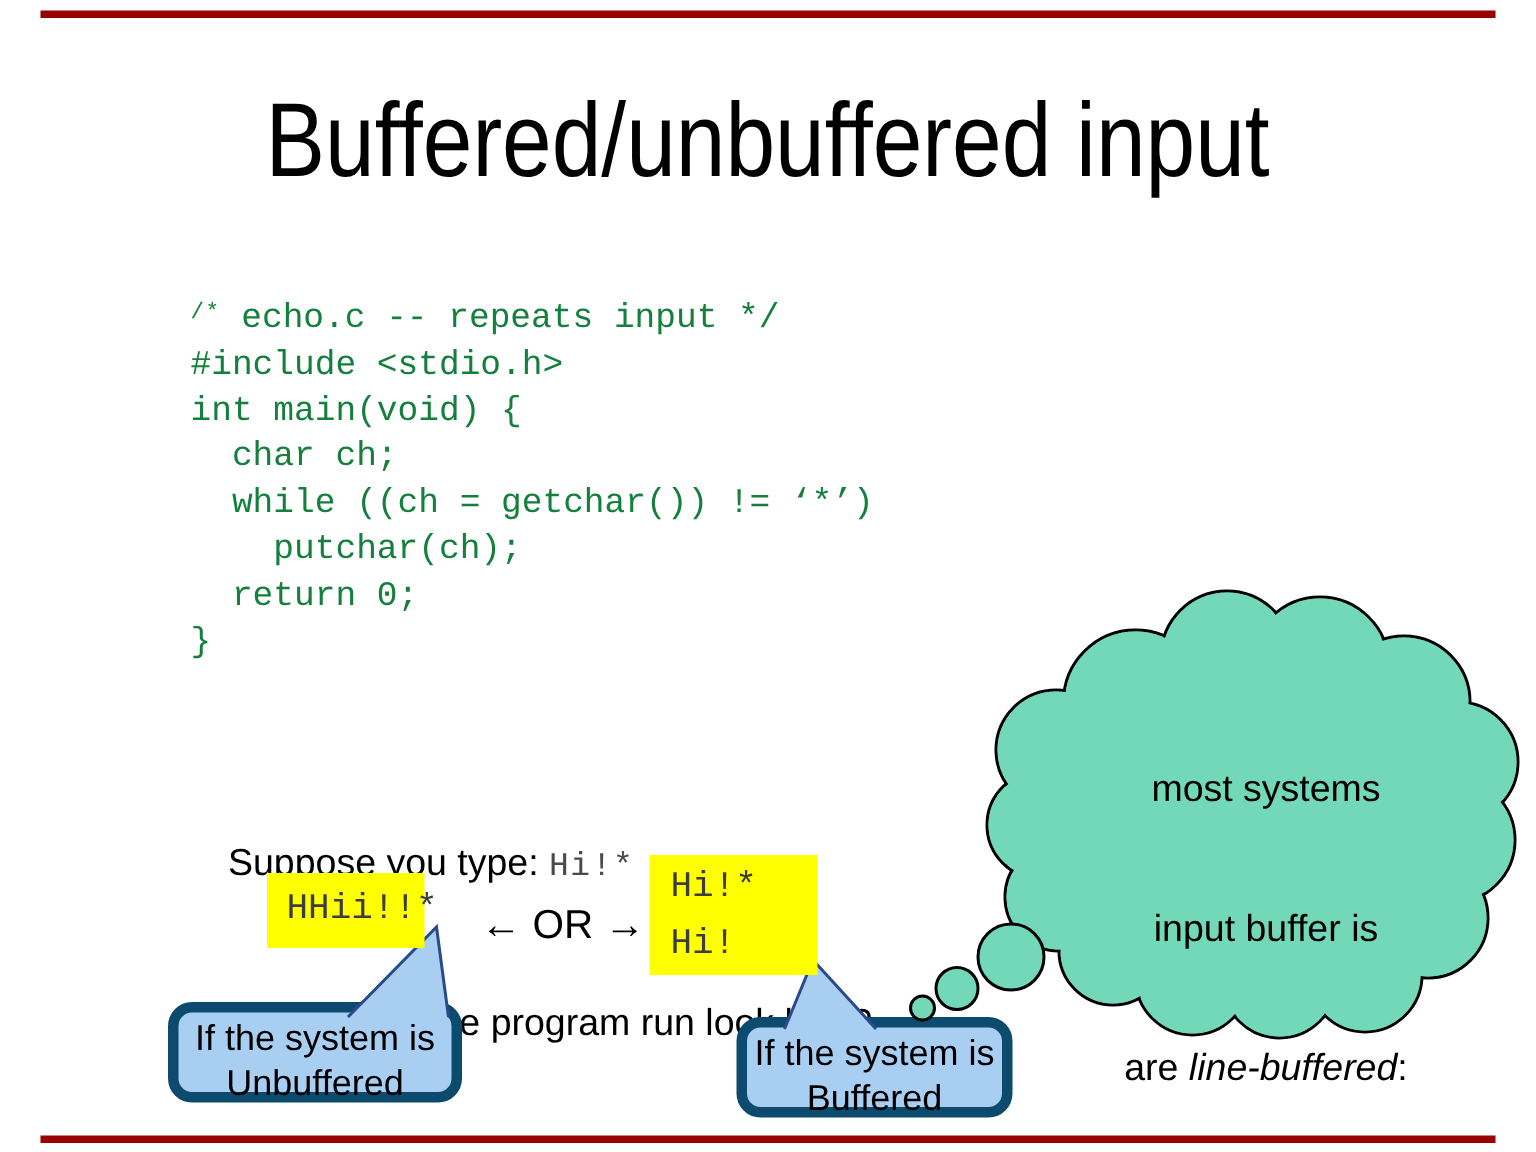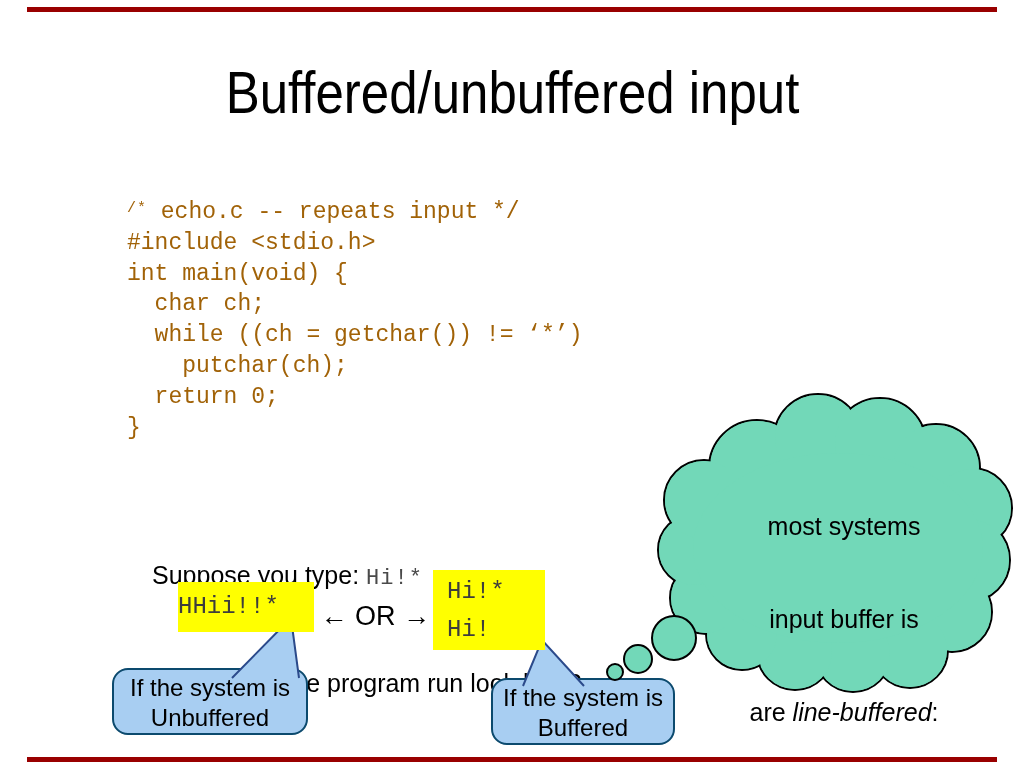--- a/index.html
+++ b/index.html
@@ -15,37 +15,37 @@
     left: 27px; width: 970px; height: 5px;
     background: #990000;
   }
   .rule.top { top: 7px; }
   .rule.bottom { top: 757px; }
 
   .title {
     position: absolute;
     top: 56px; left: 0; width: 1024px;
     text-align: center;
-    font-size: 60px;
+    font-size: 70px;
     line-height: 74px;
     white-space: nowrap;
   }
   .title span {
     display: inline-block;
     transform: scaleX(0.85);
     transform-origin: center;
   }
 
   pre.code {
     position: absolute;
     left: 127px; top: 194px;
     font-family: "Liberation Mono", monospace;
     font-size: 23px;
     line-height: 30.8px;
-    color: #a16207;
+    color: #15803d;
     white-space: pre;
   }
   .cmt { font-size: 15px; vertical-align: 6px; letter-spacing: 1px; }
 
   .question {
     position: absolute;
     left: 152px; top: 488px;
     font-size: 25px;
     line-height: 35px;
     white-space: pre-wrap;
@@ -58,42 +58,43 @@
   }
 
   .ybox {
     position: absolute;
     background: #ffff00;
     font-family: "Liberation Mono", monospace;
     color: #3d3d3d;
     z-index: 4;
   }
   .ybox1 {
-    left: 178px; top: 582px; width: 136px; height: 50px;
+    left: 178px; top: 582px; width: 105px; height: 50px;
     font-size: 24px; line-height: 50px;
+    padding-left: 13px;
   }
   .ybox2 {
     left: 433px; top: 570px; width: 112px; height: 80px;
     font-size: 24px; line-height: 38px;
     padding: 3px 0 0 14px;
   }
 
   .or-label {
     position: absolute;
     left: 305px; top: 601px; width: 125px;
     text-align: right;
     font-size: 27px;
     z-index: 1;
     white-space: nowrap;
   }
 
   .bubble {
     position: absolute;
     background: #a8cef2;
-    border: 2px solid #0c4a6e;
+    border: 7px solid #0c4a6e;
     border-radius: 16px;
     text-align: center;
     font-size: 24px;
     line-height: 30px;
     padding-top: 3px;
     z-index: 2;
   }
   .bubble1 { left: 112px; top: 668px; width: 196px; height: 67px; }
   .bubble2 { left: 491px; top: 678px; width: 184px; height: 67px; }
 

